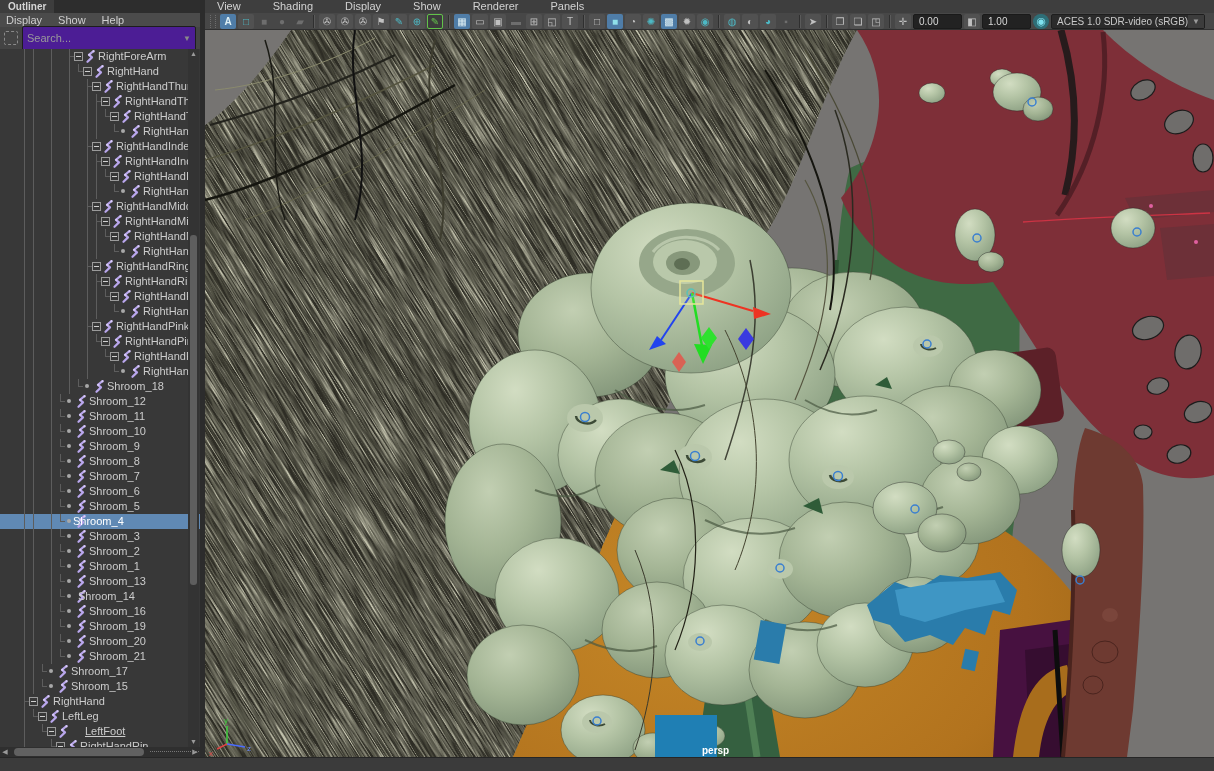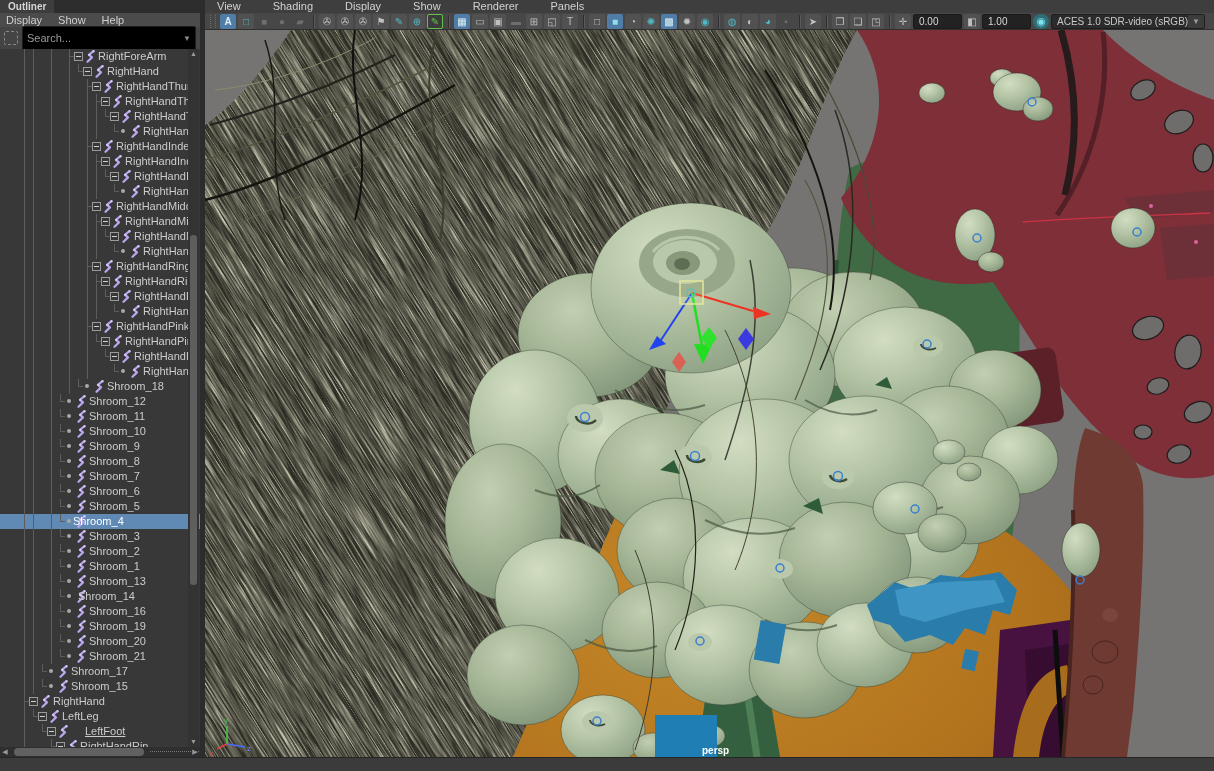--- a/index.html
+++ b/index.html
@@ -9,21 +9,21 @@
   .outliner{position:absolute;left:0;top:0;width:200px;height:757px;background:#383838;}
   .ol-titlebar{position:absolute;left:0;top:0;width:100%;height:13px;background:#2d2d2d;}
   .ol-tab{position:absolute;left:0;top:0;height:13px;padding:0 8px;background:#3d3d3d;
           color:#d6d6d6;font-size:10px;font-weight:bold;line-height:13px;}
   .ol-menus{position:absolute;left:0;top:13px;width:100%;height:14px;background:#4b4b4b;
             display:flex;align-items:center;padding-left:6px;gap:16px;}
   .ol-menu{color:#d0d0d0;font-size:11px;line-height:14px;cursor:default;}
   .ol-searchrow{position:absolute;left:0;top:27px;width:100%;height:22px;background:#444;
                 display:flex;align-items:center;gap:4px;padding:0 4px;box-sizing:border-box;}
   .filter-ico{width:12px;height:12px;border:1px dashed #8a8a8a;border-radius:2px;flex:0 0 auto;}
-  .searchbox{flex:1;height:15px;background:#000000;border:1px solid #1d1d1d;border-radius:2px;
+  .searchbox{flex:1;height:15px;background:#4c1d95;border:1px solid #1d1d1d;border-radius:2px;
              color:#9a9a9a;font-size:11px;padding:4px 4px;display:flex;align-items:center;justify-content:space-between;}
   .searchbox .caret{color:#8a8a8a;font-size:8px;}
   .ol-tree{position:absolute;left:0;top:49px;width:200px;height:698px;overflow:hidden;background:#383838;}
   .trow{position:relative;width:200px;height:15px;}
   .trow.sel{background:#6089b4;}
   .trow .tl{position:absolute;background:#5d5d5d;}
   .trow .lbl{position:absolute;top:1px;font-size:11px;color:#cccccc;white-space:nowrap;}
   .trow.sel .lbl{color:#ffffff;}
   .trow .box{position:absolute;width:7px;height:7px;border:1px solid #9a9a9a;background:#383838;top:3px;}
   .trow .box::after{content:"";position:absolute;left:1px;top:3px;width:5px;height:1px;background:#cfcfcf;}

